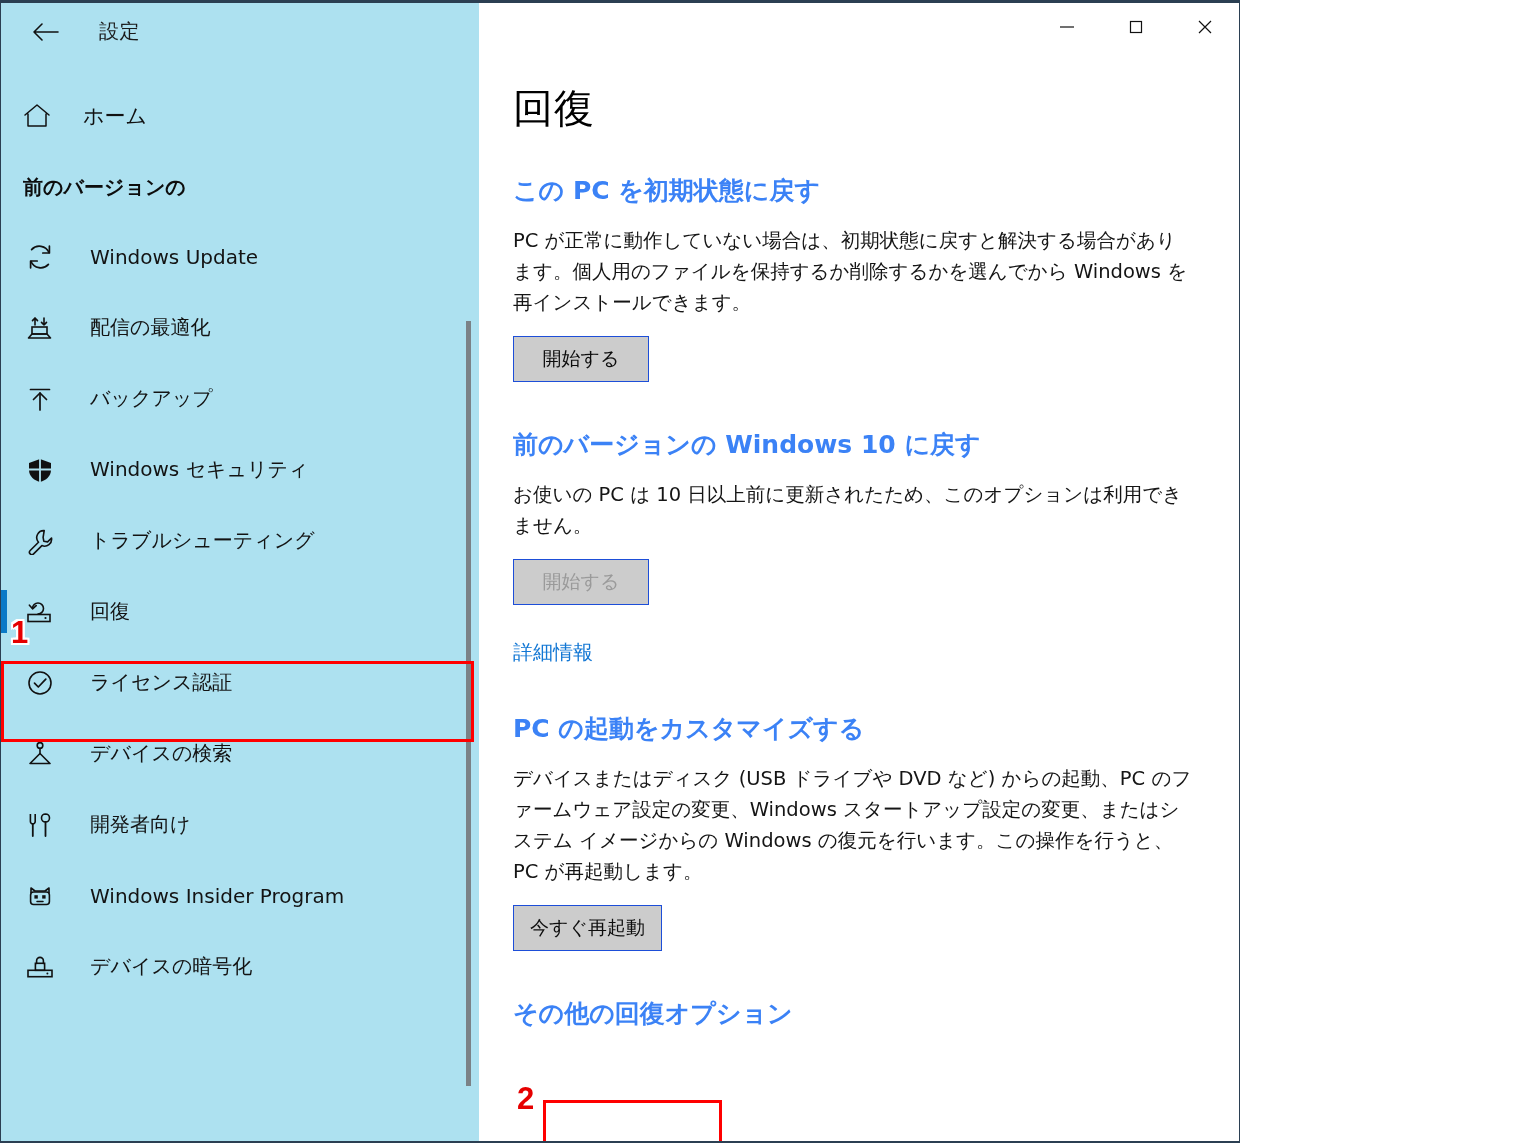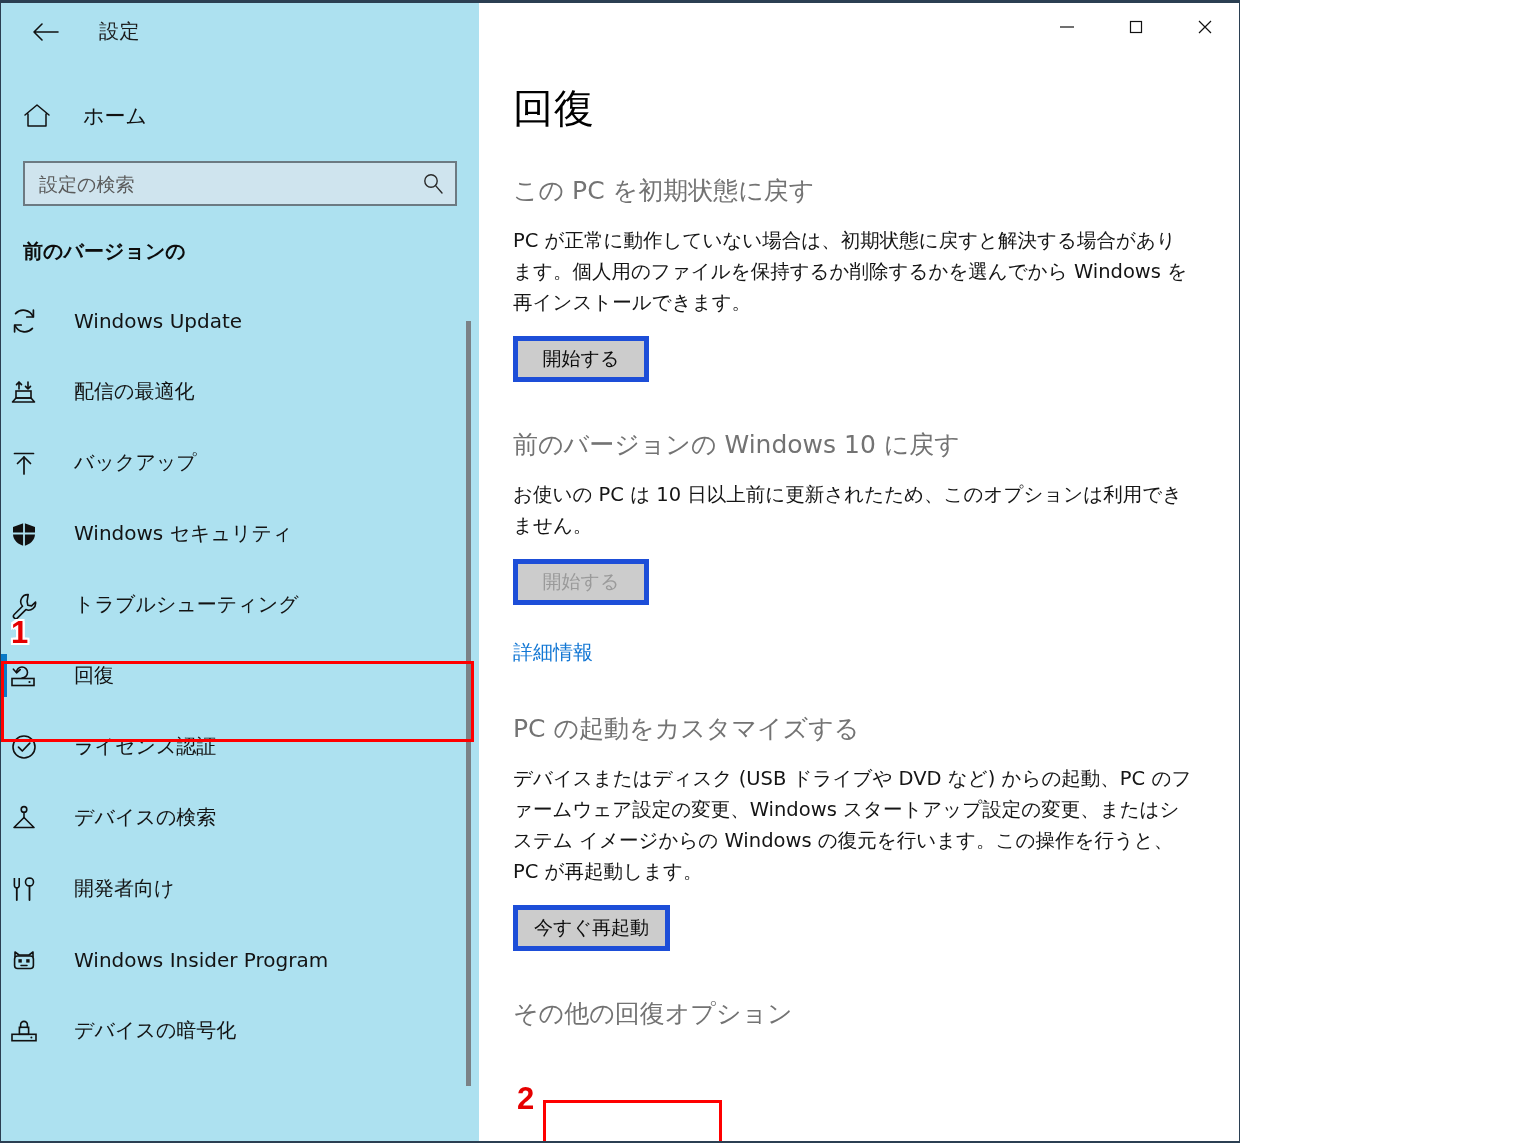--- a/index.html
+++ b/index.html
@@ -112,21 +112,21 @@
     font-family: "DejaVu Sans", sans-serif;
   }
 
   .nav-list { margin-top: 20px; position: relative; }
 
   .nav-item {
     position: relative;
     height: 71px;
     display: flex;
     align-items: center;
-    padding-left: 6px;
+    padding-left: 22px;
     cursor: pointer;
   }
   .nav-item .nav-icon {
     width: 34px;
     display: flex;
     align-items: center;
     justify-content: center;
     flex: 0 0 34px;
   }
   .nav-item .nav-label {
@@ -227,38 +227,38 @@
     font-weight: normal;
     letter-spacing: 1px;
     font-family: "DejaVu Sans", sans-serif;
   }
 
   .section { margin-top: 46px; }
   .section.s1 { margin-top: 38px; }
 
   .section-head {
     font-size: 25px;
-    color: #737373;
-    font-weight: normal;
+    color: #3b82f6;
+    font-weight: bold;
     font-family: "DejaVu Sans", sans-serif;
   }
 
   .section-body {
     margin-top: 18px;
     font-size: 19.5px;
     line-height: 31px;
     color: #151515;
     max-width: 682px;
     font-family: "DejaVu Sans", sans-serif;
   }
 
   .btn {
     margin-top: 18px;
     background: #cccccc;
-    border: 5px solid #1d4ed8;
+    border: 1px solid #1d4ed8;
     color: #0d0d0d;
     font-size: 19px;
     padding: 0 16px;
     min-width: 136px;
     height: 46px;
     display: inline-flex;
     align-items: center;
     justify-content: center;
     cursor: pointer;
     font-family: "DejaVu Sans", sans-serif;
@@ -316,29 +316,20 @@
 
     <div class="home-row">
       <span class="home-icon">
         <svg width="28" height="26" viewBox="0 0 28 26">
           <path d="M2 12 L14 2 L26 12 M5 11 V23 H23 V11" fill="none" stroke="#111" stroke-width="1.5" stroke-linecap="round" stroke-linejoin="round"></path>
         </svg>
       </span>
       <span class="home-label">ホーム</span>
     </div>
 
-    <div class="search-wrap">
-      <input class="search-input" type="text" placeholder="設定の検索" style="">
-      <span class="search-icon-box">
-        <svg width="22" height="22" viewBox="0 0 22 22">
-          <circle cx="9" cy="8" r="6.2" fill="none" stroke="#2a2a2a" stroke-width="1.4"></circle>
-          <path d="M13.6 12.6 L20 20" fill="none" stroke="#2a2a2a" stroke-width="1.4" stroke-linecap="round"></path>
-        </svg>
-      </span>
-    </div>
 
     <div class="category-title">前のバージョンの</div>
 
     <div class="nav-list">
 
       <div class="nav-item">
         <span class="nav-icon">
           <svg width="28" height="28" viewBox="0 0 28 28">
             <path d="M23 9.5 A10.5 10.5 0 0 0 5.6 6.6" fill="none" stroke="#111" stroke-width="1.7" stroke-linecap="round"></path>
             <path d="M5 18.5 A10.5 10.5 0 0 0 22.4 21.4" fill="none" stroke="#111" stroke-width="1.7" stroke-linecap="round"></path>

